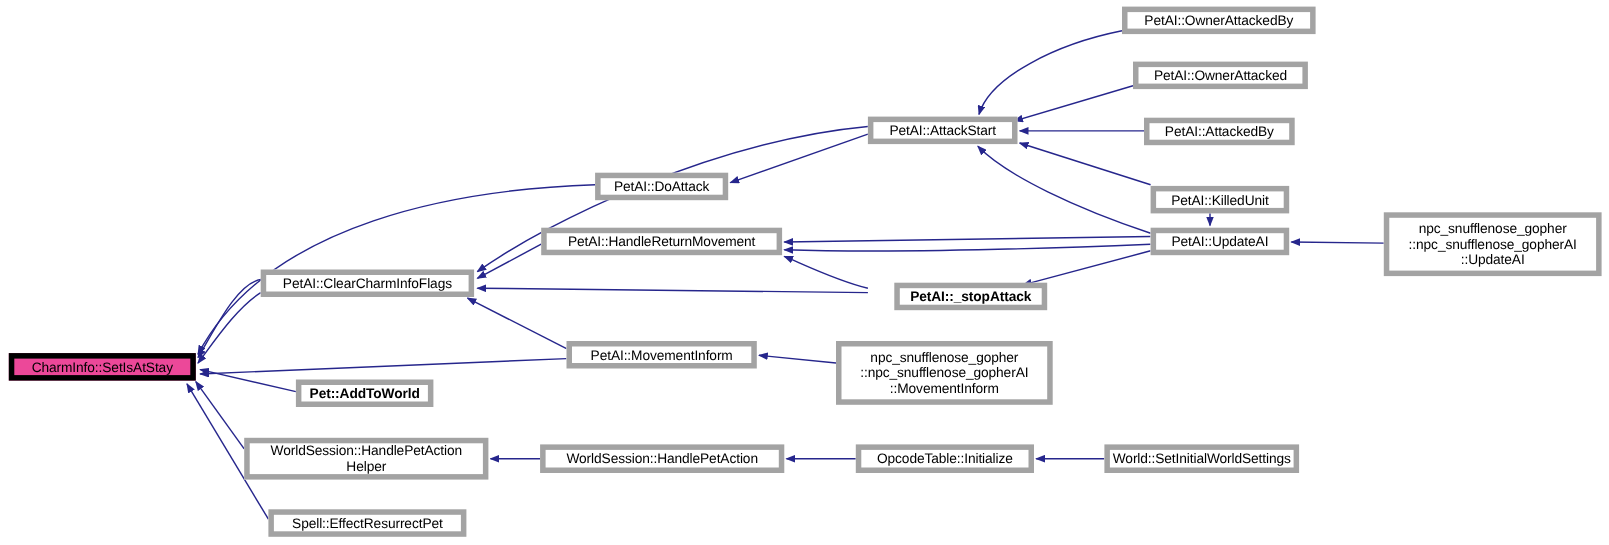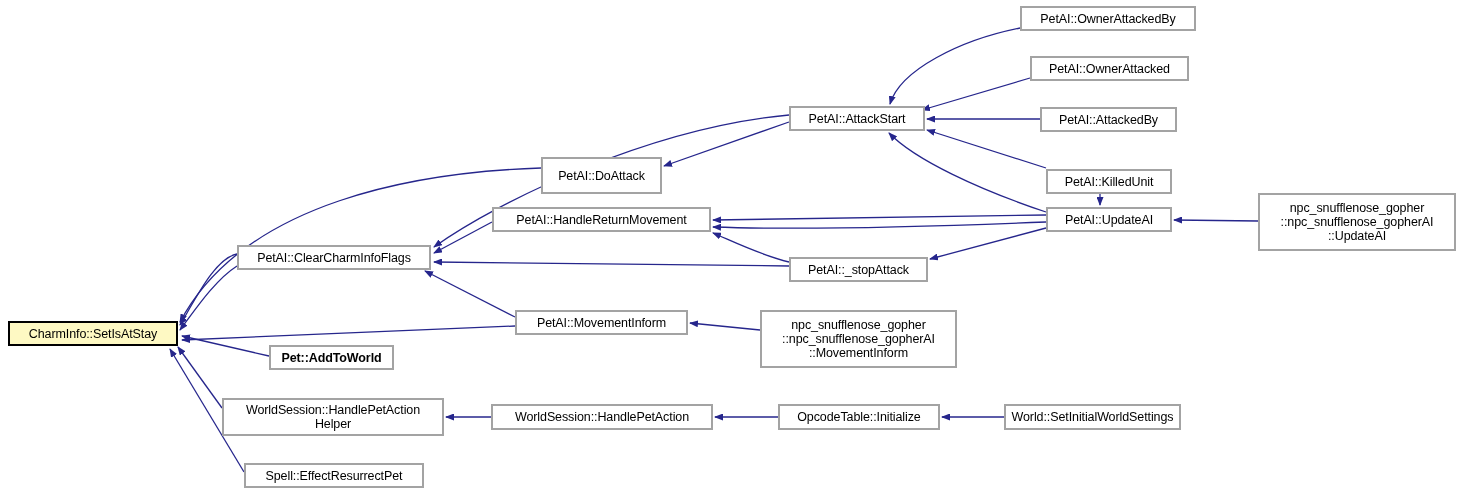--- a/index.html
+++ b/index.html
@@ -19,35 +19,35 @@
     position: absolute;
     left: 0;
     top: 0;
     width: 1463px;
     height: 495px;
     pointer-events: none;
   }
   .node {
     position: absolute;
     box-sizing: border-box;
-    border: 2px solid #a3a3a3;
+    border: 5px solid #a3a3a3;
     background: #ffffff;
     color: #000000;
     display: flex;
     align-items: center;
     justify-content: center;
     text-align: center;
     font-size: 12.5px;
     line-height: 14px;
     letter-spacing: -0.1px;
     white-space: pre-line;
     padding: 0 3px;
   }
   .node.root {
-    background: #fef9c3;
+    background: #ec4899;
     border-color: #000000;
   }
 </style>
 </head>
 <body>
 
 <div id="graph-root">
   <svg id="edge-layer" viewBox="0 0 1463 495" xmlns="http://www.w3.org/2000/svg">
     <defs>
       <marker id="arrowhead" markerWidth="9" markerHeight="7" refX="8" refY="3.5" orient="auto" markerUnits="userSpaceOnUse">
@@ -80,29 +80,29 @@
         <path d="M 1258,221 L 1174,220" fill="none" stroke="#26268c" stroke-width="1.3" marker-end="url(#arrowhead)"></path>
         <path d="M 760,330 L 690,323" fill="none" stroke="#26268c" stroke-width="1.3" marker-end="url(#arrowhead)"></path>
         <path d="M 491,417 L 446,417" fill="none" stroke="#26268c" stroke-width="1.3" marker-end="url(#arrowhead)"></path>
         <path d="M 778,417 L 715,417" fill="none" stroke="#26268c" stroke-width="1.3" marker-end="url(#arrowhead)"></path>
         <path d="M 1004,417 L 942,417" fill="none" stroke="#26268c" stroke-width="1.3" marker-end="url(#arrowhead)"></path>
       </g>
   </svg>
   <div id="node-group">
       <div class="node root" style="left: 8px; top: 321px; width: 170px; height: 25px;">CharmInfo::SetIsAtStay</div>
       <div class="node" style="left: 237px; top: 245px; width: 194px; height: 25px;">PetAI::ClearCharmInfoFlags</div>
-      <div class="node" style="left: 541px; top: 157px; width: 121px; height: 37px;">PetAI::DoAttack</div>
+      <div class="node" style="left: 541px; top: 157px; width: 121px; height: 25px;">PetAI::DoAttack</div>
       <div class="node" style="left: 492px; top: 207px; width: 219px; height: 25px;">PetAI::HandleReturnMovement</div>
       <div class="node" style="left: 515px; top: 310px; width: 173px; height: 25px;">PetAI::MovementInform</div>
       <div class="node" style="left: 269px; top: 345px; width: 125px; height: 25px; font-weight: bold;">Pet::AddToWorld</div>
       <div class="node" style="left: 222px; top: 398px; width: 222px; height: 38px;">WorldSession::HandlePetAction
 Helper</div>
       <div class="node" style="left: 244px; top: 463px; width: 180px; height: 25px;">Spell::EffectResurrectPet</div>
       <div class="node" style="left: 789px; top: 106px; width: 136px; height: 25px;">PetAI::AttackStart</div>
-      <div class="node" style="left: 789px; top: 257px; width: 139px; height: 25px;">PetAI::_stopAttack</div>
+      <div class="node" style="left: 813px; top: 257px; width: 139px; height: 25px; font-weight: bold;">PetAI::_stopAttack</div>
       <div class="node" style="left: 1046px; top: 207px; width: 126px; height: 25px;">PetAI::UpdateAI</div>
       <div class="node" style="left: 1020px; top: 6px; width: 176px; height: 25px;">PetAI::OwnerAttackedBy</div>
       <div class="node" style="left: 1030px; top: 56px; width: 159px; height: 25px;">PetAI::OwnerAttacked</div>
       <div class="node" style="left: 1040px; top: 107px; width: 137px; height: 25px;">PetAI::AttackedBy</div>
       <div class="node" style="left: 1046px; top: 157px; width: 126px; height: 25px; margin-top: 12px;">PetAI::KilledUnit</div>
       <div class="node" style="left: 1258px; top: 193px; width: 198px; height: 58px;">npc_snufflenose_gopher
 ::npc_snufflenose_gopherAI
 ::UpdateAI</div>
       <div class="node" style="left: 760px; top: 310px; width: 197px; height: 58px;">npc_snufflenose_gopher
 ::npc_snufflenose_gopherAI

